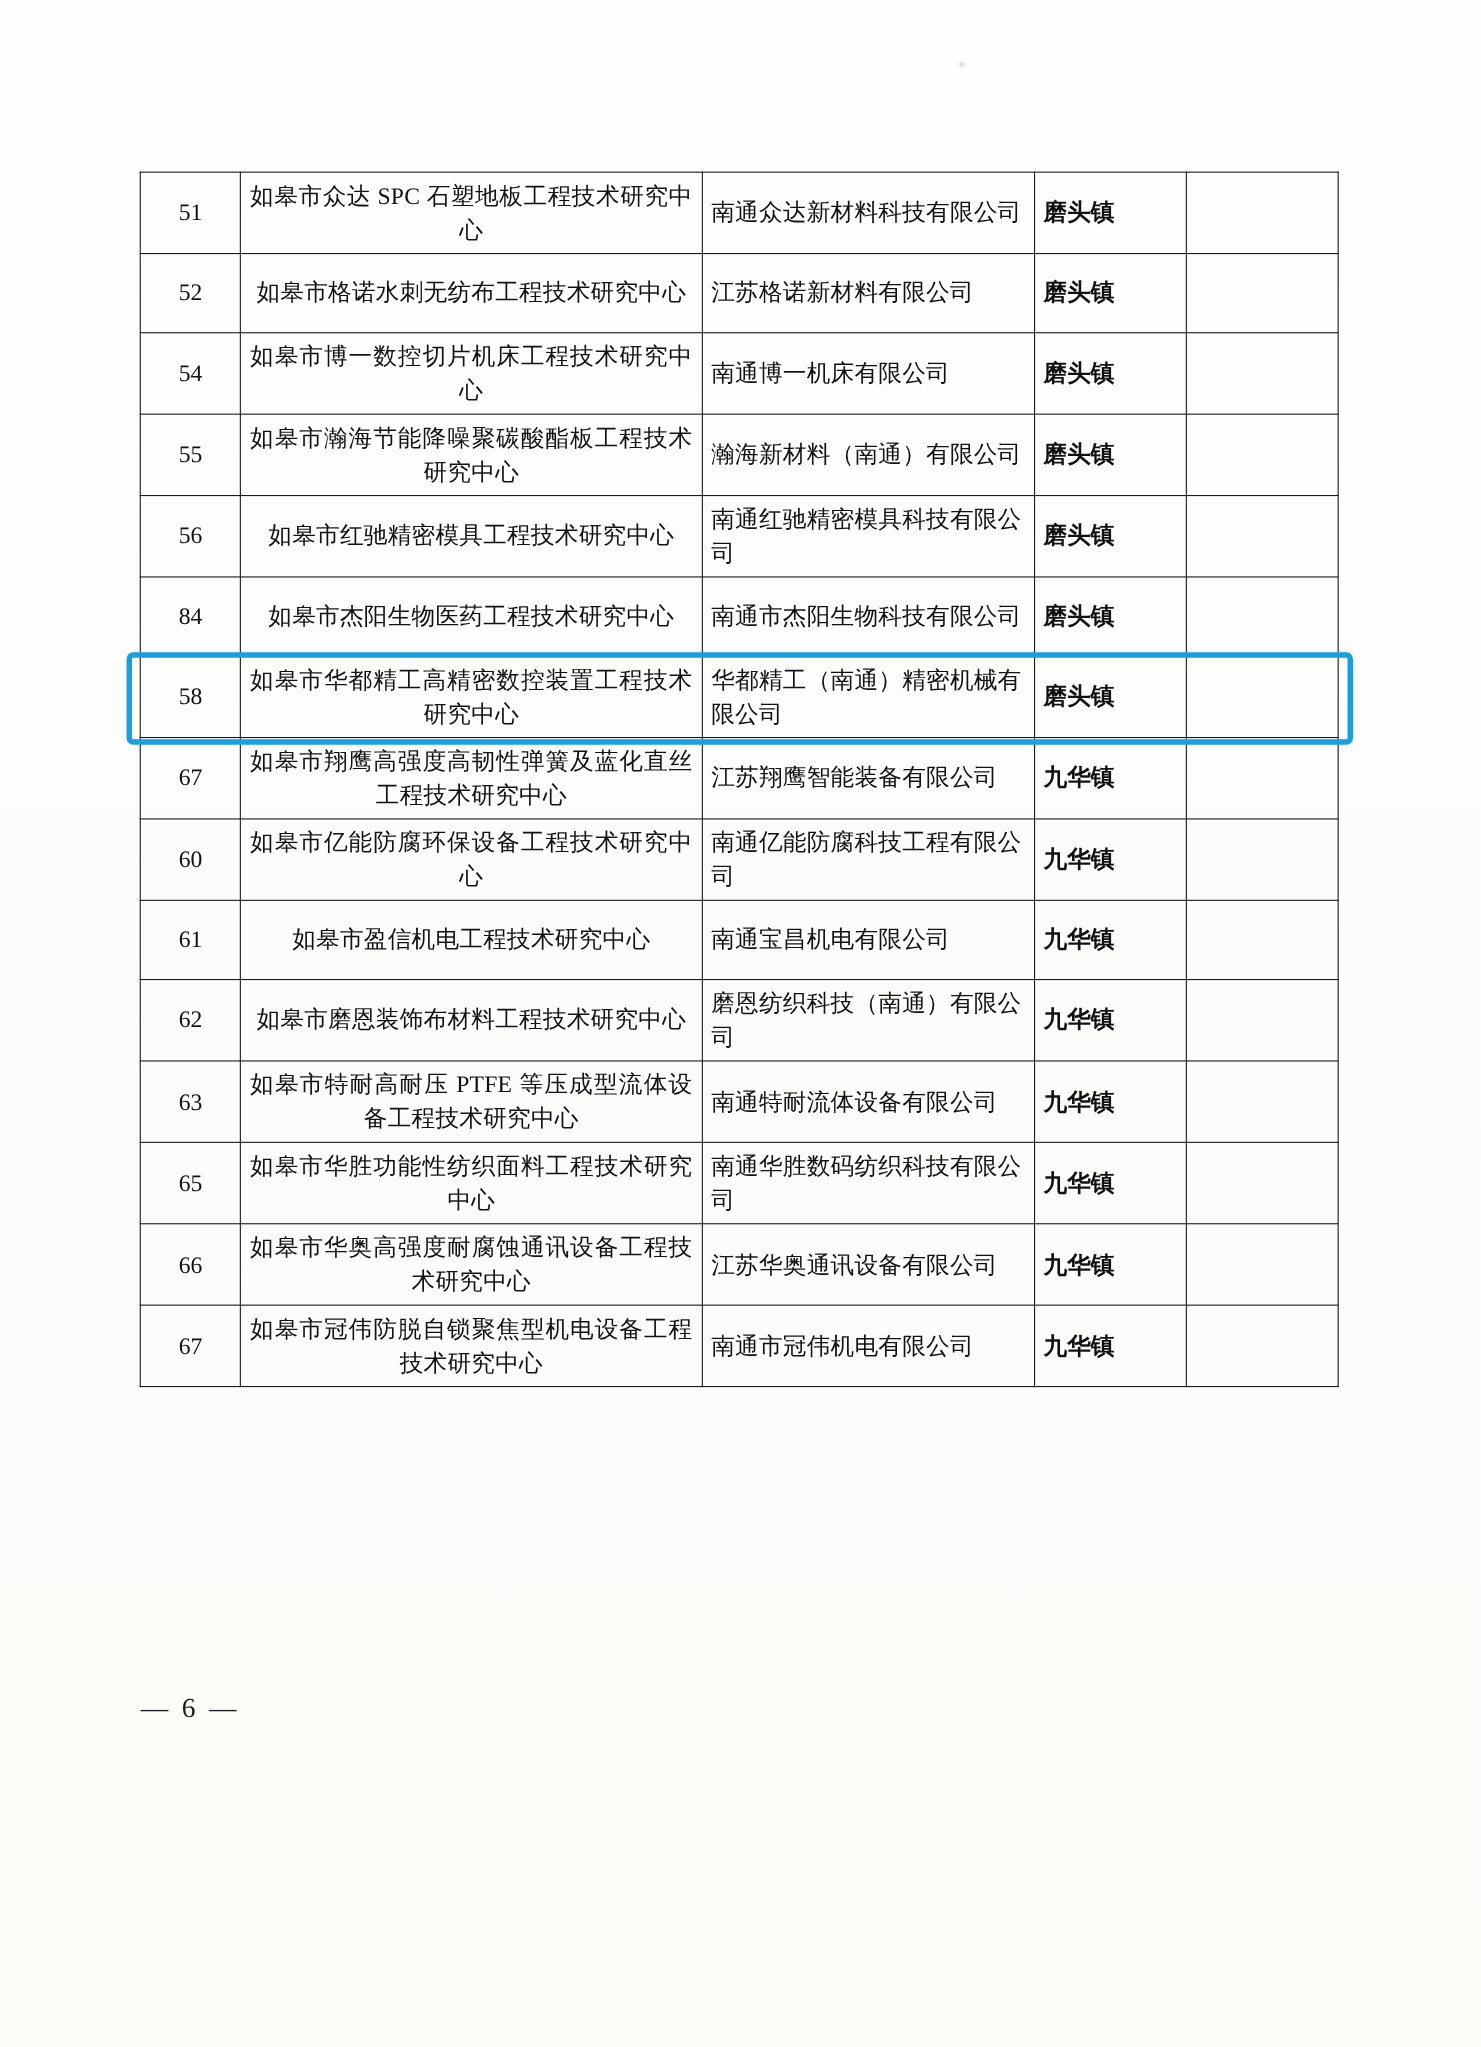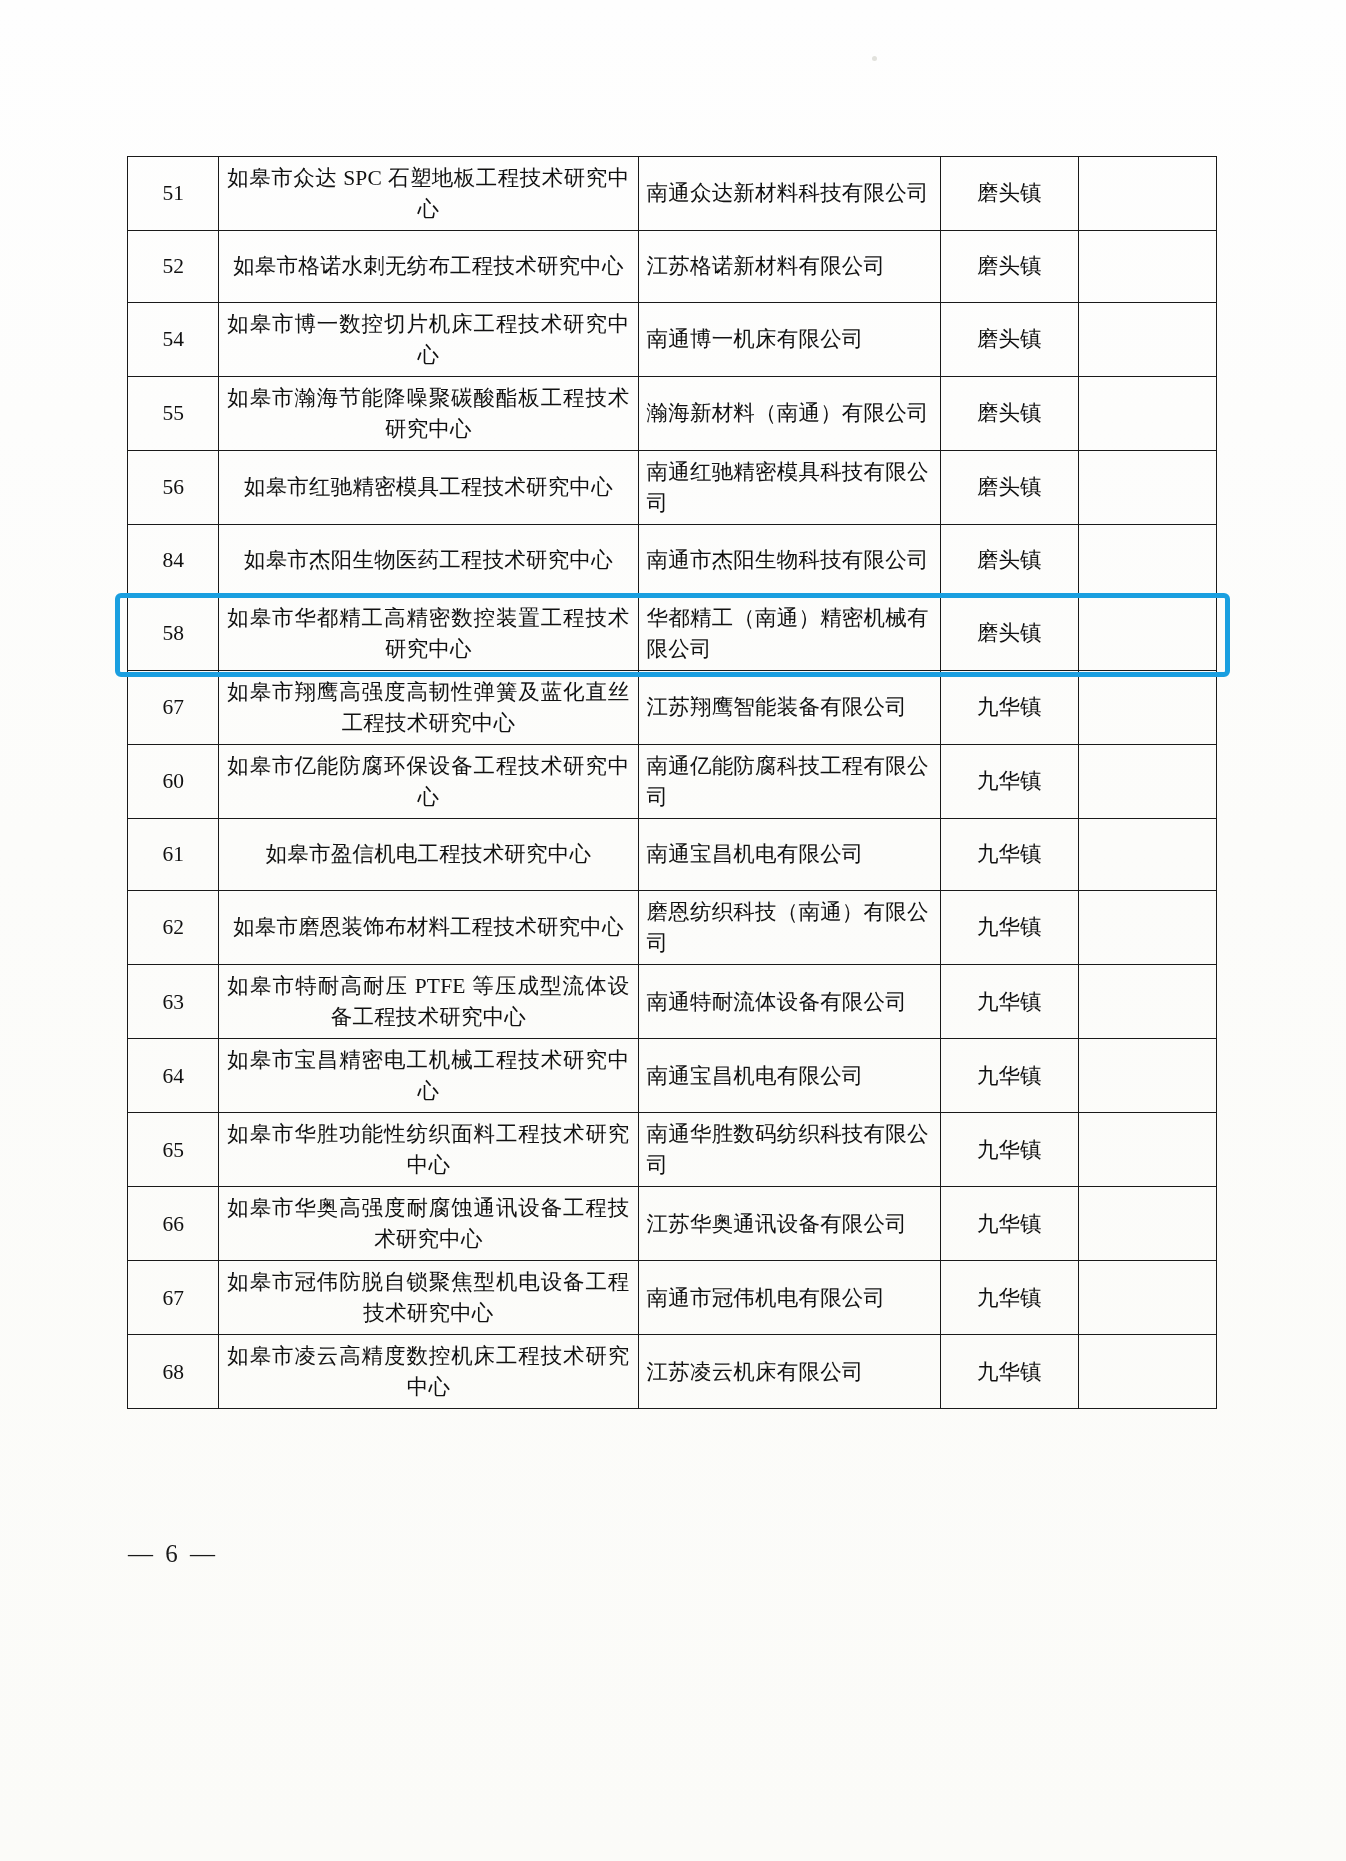--- a/index.html
+++ b/index.html
@@ -60,21 +60,21 @@
     text-align-last: center;
     letter-spacing: 0.2px;
   }
   td.col-company {
     width: 258px;
     text-align: left;
     letter-spacing: 0.2px;
   }
   td.col-town {
     width: 118px;
-    text-align: center;
+    font-weight: bold;
   }
   td.col-blank {
     width: 118px;
   }
   .highlight-box {
     position: absolute;
     left: 114px;
     top: 581px;
     width: 1300px;
     height: 76px;
@@ -187,54 +187,40 @@
             <td class="col-blank"></td>
           </tr>
           <tr>
             <td class="col-no">63</td>
             <td class="col-name">如皋市特耐高耐压 PTFE 等压成型流体设备工程技术研究中心</td>
             <td class="col-company">南通特耐流体设备有限公司</td>
             <td class="col-town">九华镇</td>
             <td class="col-blank"></td>
           </tr>
           <tr>
-            <td class="col-no">64</td>
-            <td class="col-name">如皋市宝昌精密电工机械工程技术研究中心</td>
-            <td class="col-company">南通宝昌机电有限公司</td>
-            <td class="col-town">九华镇</td>
-            <td class="col-blank"></td>
-          </tr>
-          <tr>
             <td class="col-no">65</td>
             <td class="col-name">如皋市华胜功能性纺织面料工程技术研究中心</td>
             <td class="col-company">南通华胜数码纺织科技有限公司</td>
             <td class="col-town">九华镇</td>
             <td class="col-blank"></td>
           </tr>
           <tr>
             <td class="col-no">66</td>
             <td class="col-name">如皋市华奥高强度耐腐蚀通讯设备工程技术研究中心</td>
             <td class="col-company">江苏华奥通讯设备有限公司</td>
             <td class="col-town">九华镇</td>
             <td class="col-blank"></td>
           </tr>
           <tr>
             <td class="col-no">67</td>
             <td class="col-name">如皋市冠伟防脱自锁聚焦型机电设备工程技术研究中心</td>
             <td class="col-company">南通市冠伟机电有限公司</td>
             <td class="col-town">九华镇</td>
             <td class="col-blank"></td>
           </tr>
-          <tr>
-            <td class="col-no">68</td>
-            <td class="col-name">如皋市凌云高精度数控机床工程技术研究中心</td>
-            <td class="col-company">江苏凌云机床有限公司</td>
-            <td class="col-town">九华镇</td>
-            <td class="col-blank"></td>
-          </tr>
         </tbody>
     </table>
   </div>
 
   <div class="highlight-box" style="top: 592.656px; left: 114.5px; width: 1115px; height: 84px; border-color: rgb(26, 159, 224);"></div>
 
   <div class="page-number">— 6 —</div>
 </div>
 
 </body></html>

